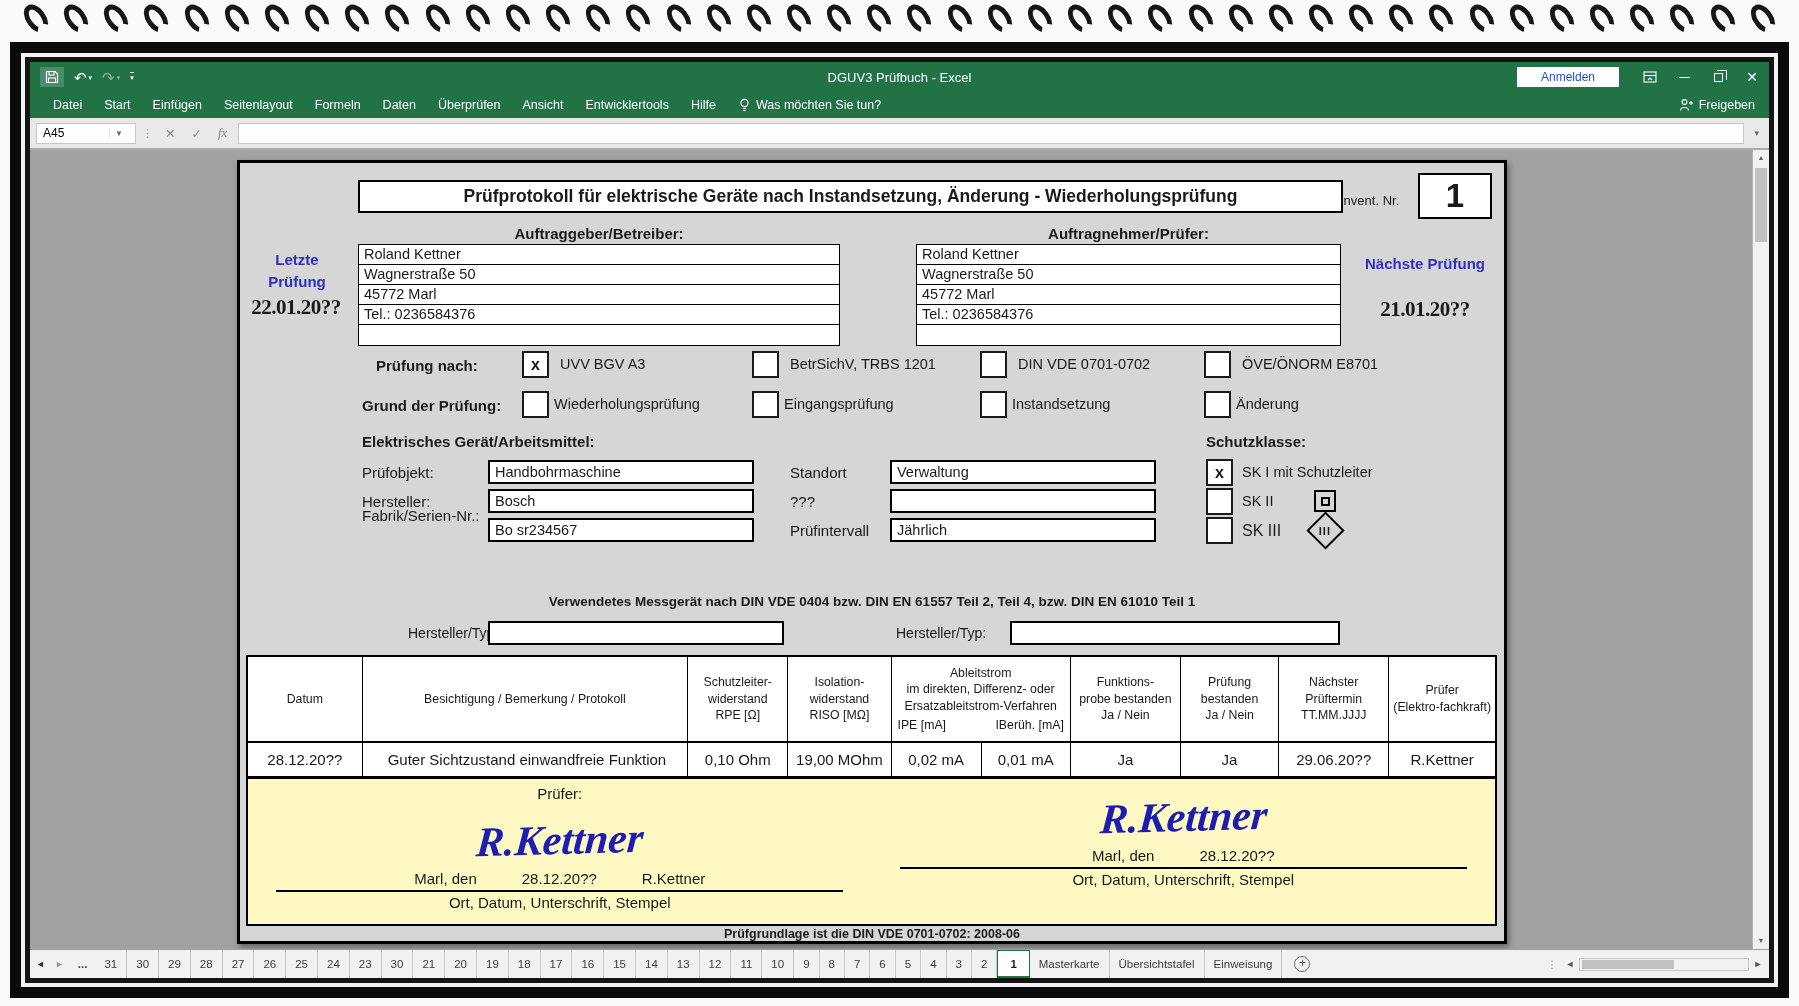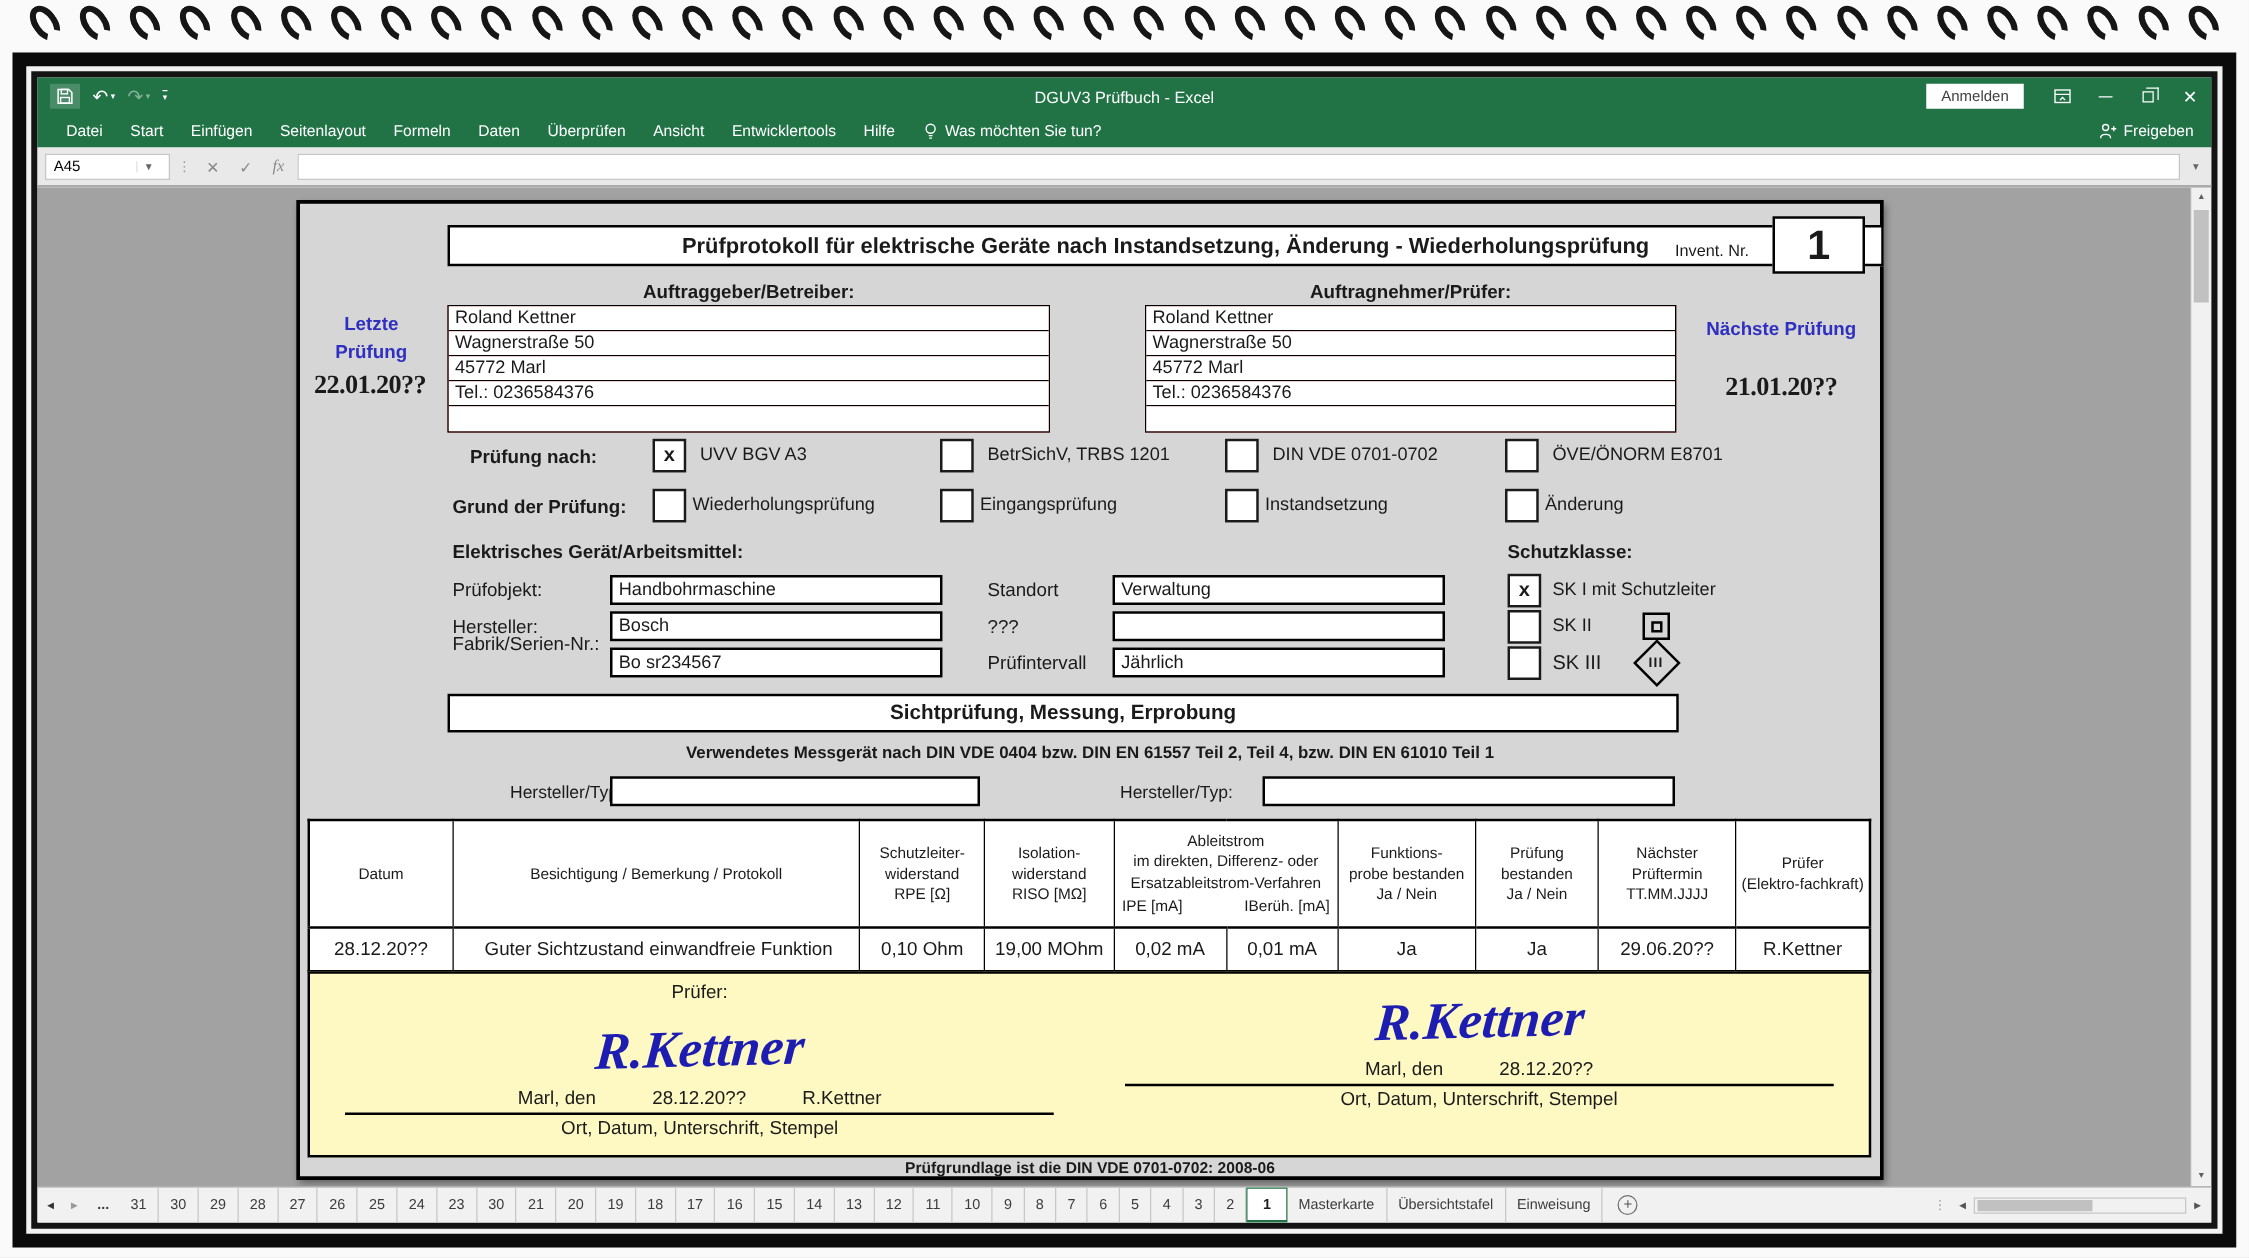--- a/index.html
+++ b/index.html
@@ -22,21 +22,21 @@
               color:#fff; position:relative; flex:0 0 auto; }
   .qat { display:flex; align-items:center; gap:10px; padding-left:10px; }
   .qat-btn { display:flex; align-items:center; gap:2px; }
   .save-wrap { background:rgba(255,255,255,.18); padding:2px 4px; }
   .arrow-glyph { font-size:15px; line-height:1; }
   .dim { opacity:.45; }
   .mini-caret { font-size:7px; line-height:1; }
   .qat-more { border-top:1.5px solid #fff; font-size:7px; padding-top:1px; }
   .win-title { position:absolute; left:0; right:0; text-align:center; font-size:13px; }
   .tb-right { margin-left:auto; display:flex; align-items:center; height:100%; }
-  .signin-btn { background:#fff; color:#404040; font-size:12px; padding:3px 12px; margin-right:14px; }
+  .signin-btn { background:#fff; color:#1d4ed8; font-size:12px; padding:3px 24px; margin-right:14px; }
   .winbtn { width:34px; height:100%; display:flex; align-items:center; justify-content:center; }
   .min-glyph { width:11px; border-top:1.5px solid #fff; display:inline-block; }
   .restore-glyph { width:9px; height:9px; border:1.5px solid #fff; position:relative; }
   .restore-glyph::before { content:""; position:absolute; top:-4px; left:2.5px; width:9px; height:9px;
                            border:1.5px solid #fff; border-bottom:none; border-left:none; }
   .close-glyph { font-size:14px; }
 
   .menubar { height:26px; background:#217346; display:flex; align-items:center;
              color:#fff; font-size:12.5px; padding-left:12px; flex:0 0 auto; }
   .menu-item { padding:0 11px; }
@@ -67,21 +67,21 @@
   .vs-thumb { position:absolute; left:2px; top:18px; width:12px; height:74px; background:#c1c1c1; }
 
   
   .page { position:absolute; left:207px; top:10px; width:1270px; height:784px;
           background:#d6d6d6; border:3px solid #000; box-shadow:2px 3px 6px rgba(0,0,0,.4);
           color:#1a1a1a; }
   .abs { position:absolute; }
   .blue { color:#2f2fc0; font-weight:700; }
   .serif-date { font-family:"Liberation Serif",serif; font-weight:700; font-size:21px; letter-spacing:-0.5px; }
   .whitebox { background:#fff; border:2px solid #000; }
-  .form-title { left:118px; top:17px; width:1149px; height:33px; text-align:center;
+  .form-title { left:118px; top:17px; width:985px; height:33px; text-align:center;
                 font-size:17.5px; font-weight:700; line-height:29px; }
   .invent-label { left:1100px; top:30px; font-size:13px; }
   .invent-box { left:1178px; top:10px; width:74px; height:46px; text-align:center;
                 font-size:33px; font-weight:700; line-height:42px; }
   .col-header { top:62px; text-align:center; font-size:15px; font-weight:700; }
   .addr-stack { top:81px; background:#b91c1c; border:1px solid #000; }
   .addr-row { height:20px; border-bottom:1px solid #000; font-size:14.5px; padding-left:5px;
               line-height:19px; background:#fff; }
   .addr-row:last-child { border-bottom:none; }
   .cb { width:27px; height:27px; border:2px solid #1a1a1a; background:#fff; text-align:center;
@@ -351,21 +351,20 @@
         <span class="abs fld-lab" style="left:122px;top:344px;">Fabrik/Serien-Nr.:</span>
         <span class="abs fld" style="left:248px;top:355px;width:266px;">Bo sr234567</span>
         <span class="abs fld-lab" style="left:550px;top:359px;">Prüfintervall</span>
         <span class="abs fld" style="left:650px;top:355px;width:266px;">Jährlich</span>
         <span class="abs cb" style="left:966px;top:354px;"></span>
         <span class="abs cb-lab" style="left:1002px;top:354px;font-size:16px;">SK III</span>
         <span class="abs sk3-sym" style="left:1072px;top:354px;">
             <span>III</span>
           </span>
 
-        <div class="abs whitebox sicht-title">Sichtprüfung, Messung, Erprobung</div>
         <div class="abs mess-line">Verwendetes Messgerät nach DIN VDE 0404 bzw. DIN EN 61557 Teil 2, Teil 4, bzw. DIN EN 61010 Teil 1</div>
         <span class="abs fld-lab" style="left:168px;top:462px;font-size:14px;">Hersteller/Typ:</span>
         <span class="abs fld" style="left:248px;top:458px;width:296px;"></span>
         <span class="abs fld-lab" style="left:656px;top:462px;font-size:14px;">Hersteller/Typ:</span>
         <span class="abs fld" style="left:770px;top:458px;width:330px;"></span>
 
         <table class="meas">
           <colgroup>
             <col style="width:115px">
               <col style="width:325px">

